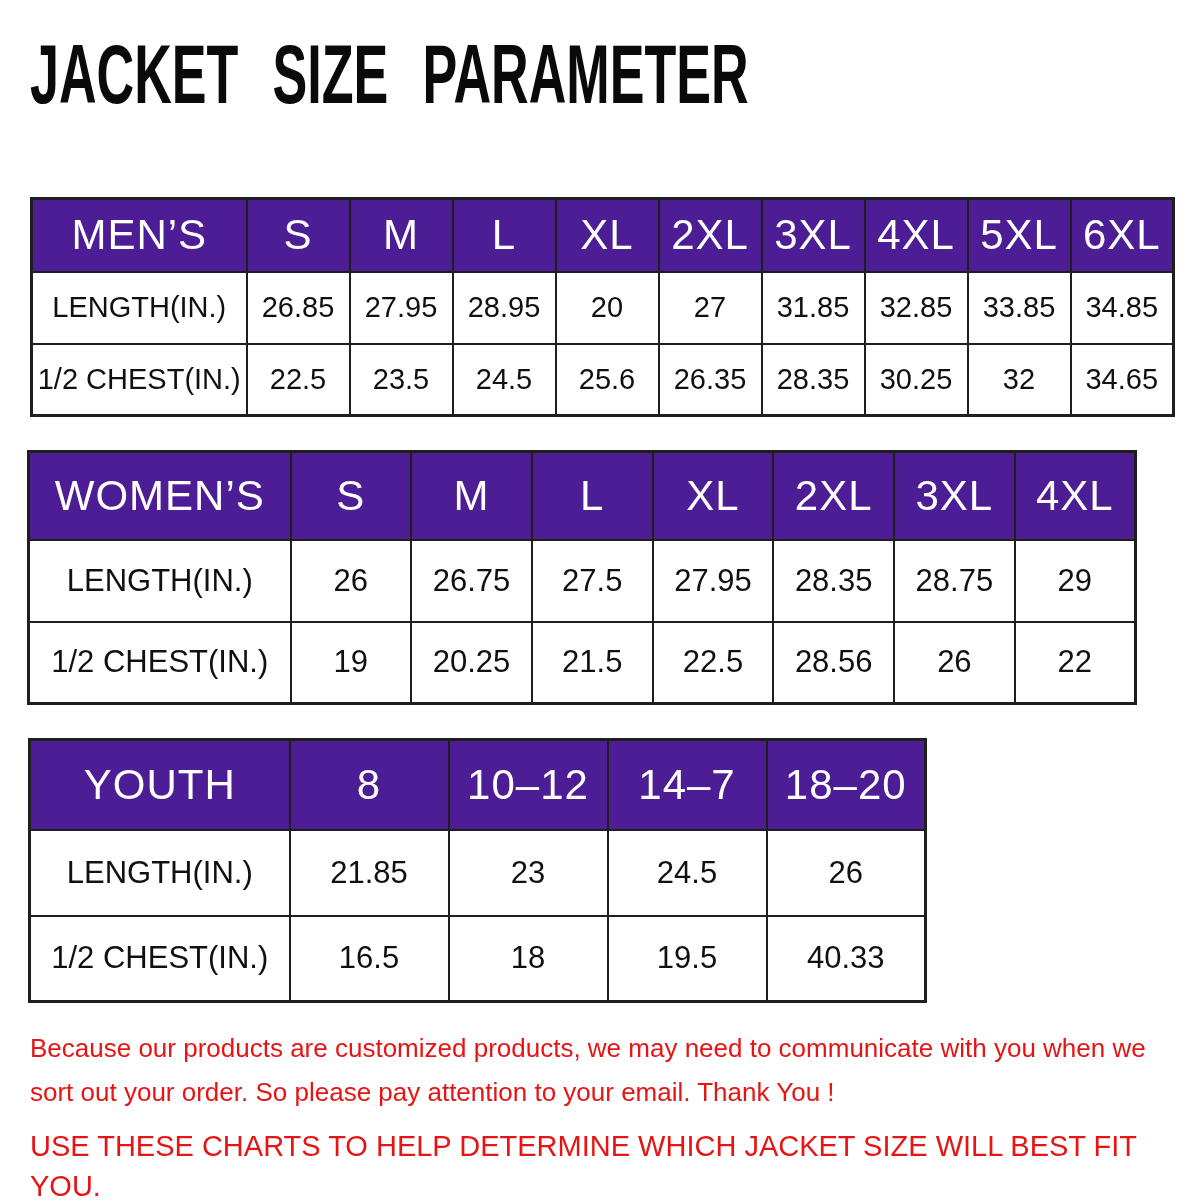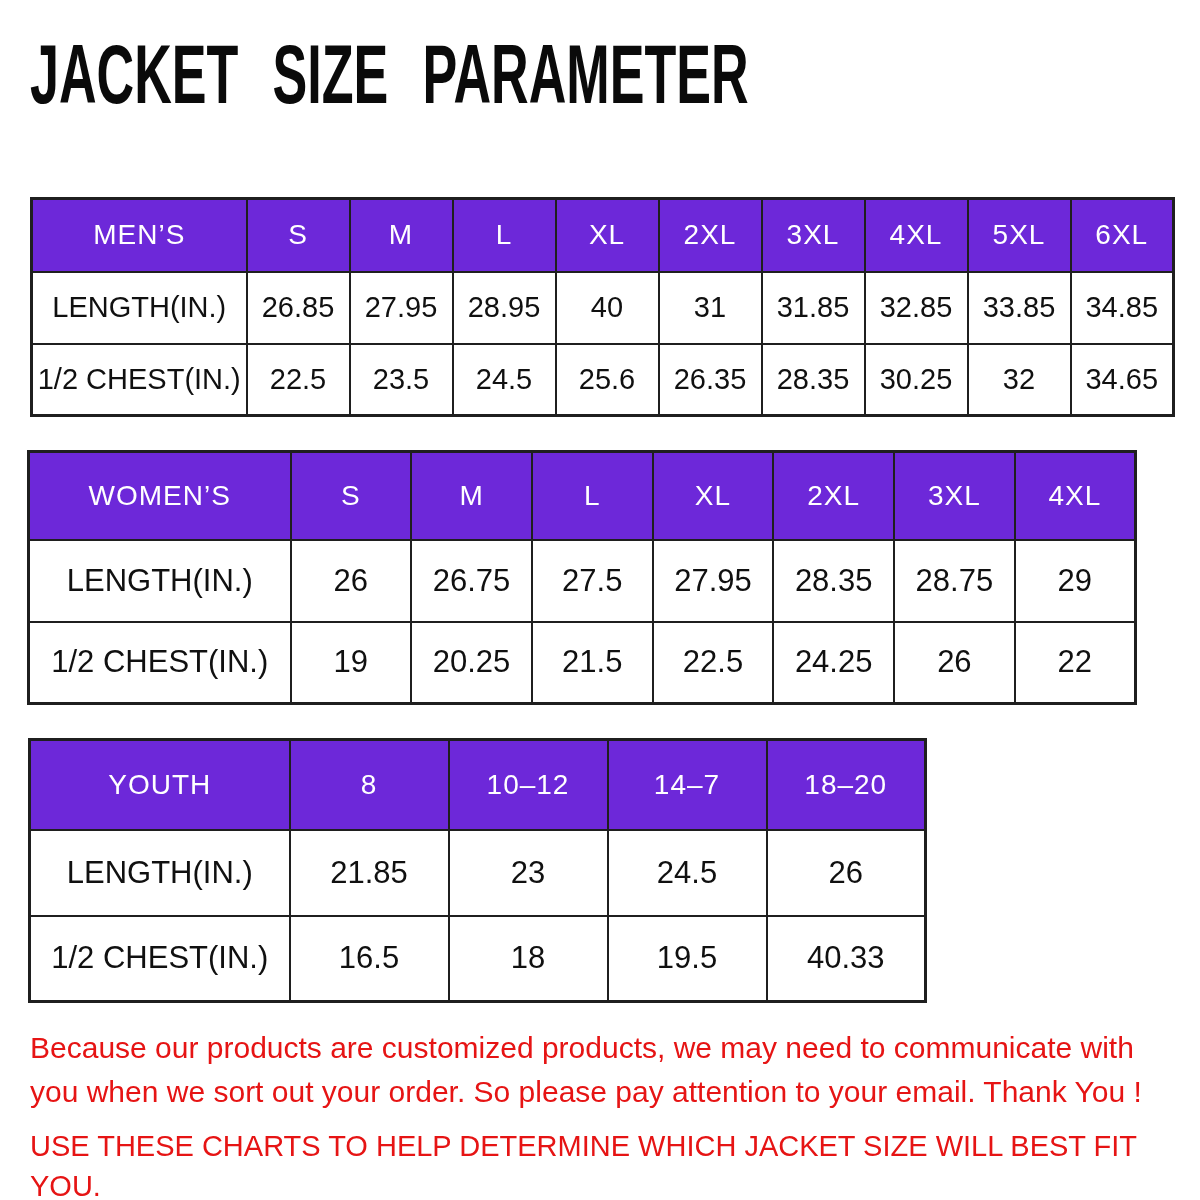--- a/index.html
+++ b/index.html
@@ -43,44 +43,44 @@
   table.size-table td {
     border: 2px solid #1f1f1f;
     text-align: center;
     vertical-align: middle;
     padding: 0;
     color: #101010;
     overflow: hidden;
     white-space: nowrap;
   }
   tr.header-row td {
-    background: #6d28d9;
+    background: #4c1d95;
     color: #ffffff;
-    font-size: 28px;
+    font-size: 42px;
     letter-spacing: 1px;
   }
   .mens  { left: 30px; top: 197px; width: 1145px; }
   .mens td { font-size: 29px; }
   .mens tr { height: 72px; }
   .mens tr.header-row { height: 73px; }
 
   .womens { left: 27px; top: 450px; width: 1110px; }
   .womens td { font-size: 31px; }
   .womens tr { height: 82px; }
   .womens tr.header-row { height: 88px; margin-left: 28px; }
 
   .youth { left: 28px; top: 738px; width: 899px; }
   .youth td { font-size: 31px; }
   .youth tr { height: 86px; }
   .youth tr.header-row { height: 90px; }
 
   
   .footer-para {
     position: absolute; left: 30px; top: 1026px; width: 1155px;
-    color: #e61414; font-size: 30px; line-height: 44px;
+    color: #e61414; font-size: 26px; line-height: 44px;
   }
   .footer-line {
     position: absolute; left: 30px; top: 1126px; width: 1155px;
     color: #e61414; font-size: 29px; line-height: 40px;
   }
 </style>
 </head>
 <body>
 
 <div class="canvas">
@@ -114,22 +114,22 @@
           <td>3XL</td>
           <td>4XL</td>
           <td>5XL</td>
           <td>6XL</td>
         </tr>
       <tr>
         <td class="label-cell">LENGTH(IN.)</td>
       <td>26.85</td>
           <td>27.95</td>
           <td>28.95</td>
-          <td>40</td>
-          <td>31</td>
+          <td>20</td>
+          <td>27</td>
           <td>31.85</td>
           <td>32.85</td>
           <td>33.85</td>
           <td>34.85</td>
         </tr>
       <tr>
         <td class="label-cell">1/2 CHEST(IN.)</td>
       <td>22.5</td>
           <td>23.5</td>
           <td>24.5</td>
@@ -174,21 +174,21 @@
           <td>28.35</td>
           <td>28.75</td>
           <td>29</td>
         </tr>
       <tr>
         <td class="label-cell">1/2 CHEST(IN.)</td>
       <td>19</td>
           <td>20.25</td>
           <td>21.5</td>
           <td>22.5</td>
-          <td>24.25</td>
+          <td>28.56</td>
           <td>26</td>
           <td>22</td>
         </tr>
     </tbody>
   </table>
 
   <table class="size-table youth">
     <colgroup>
       <col style="width:260px">
       <col>

